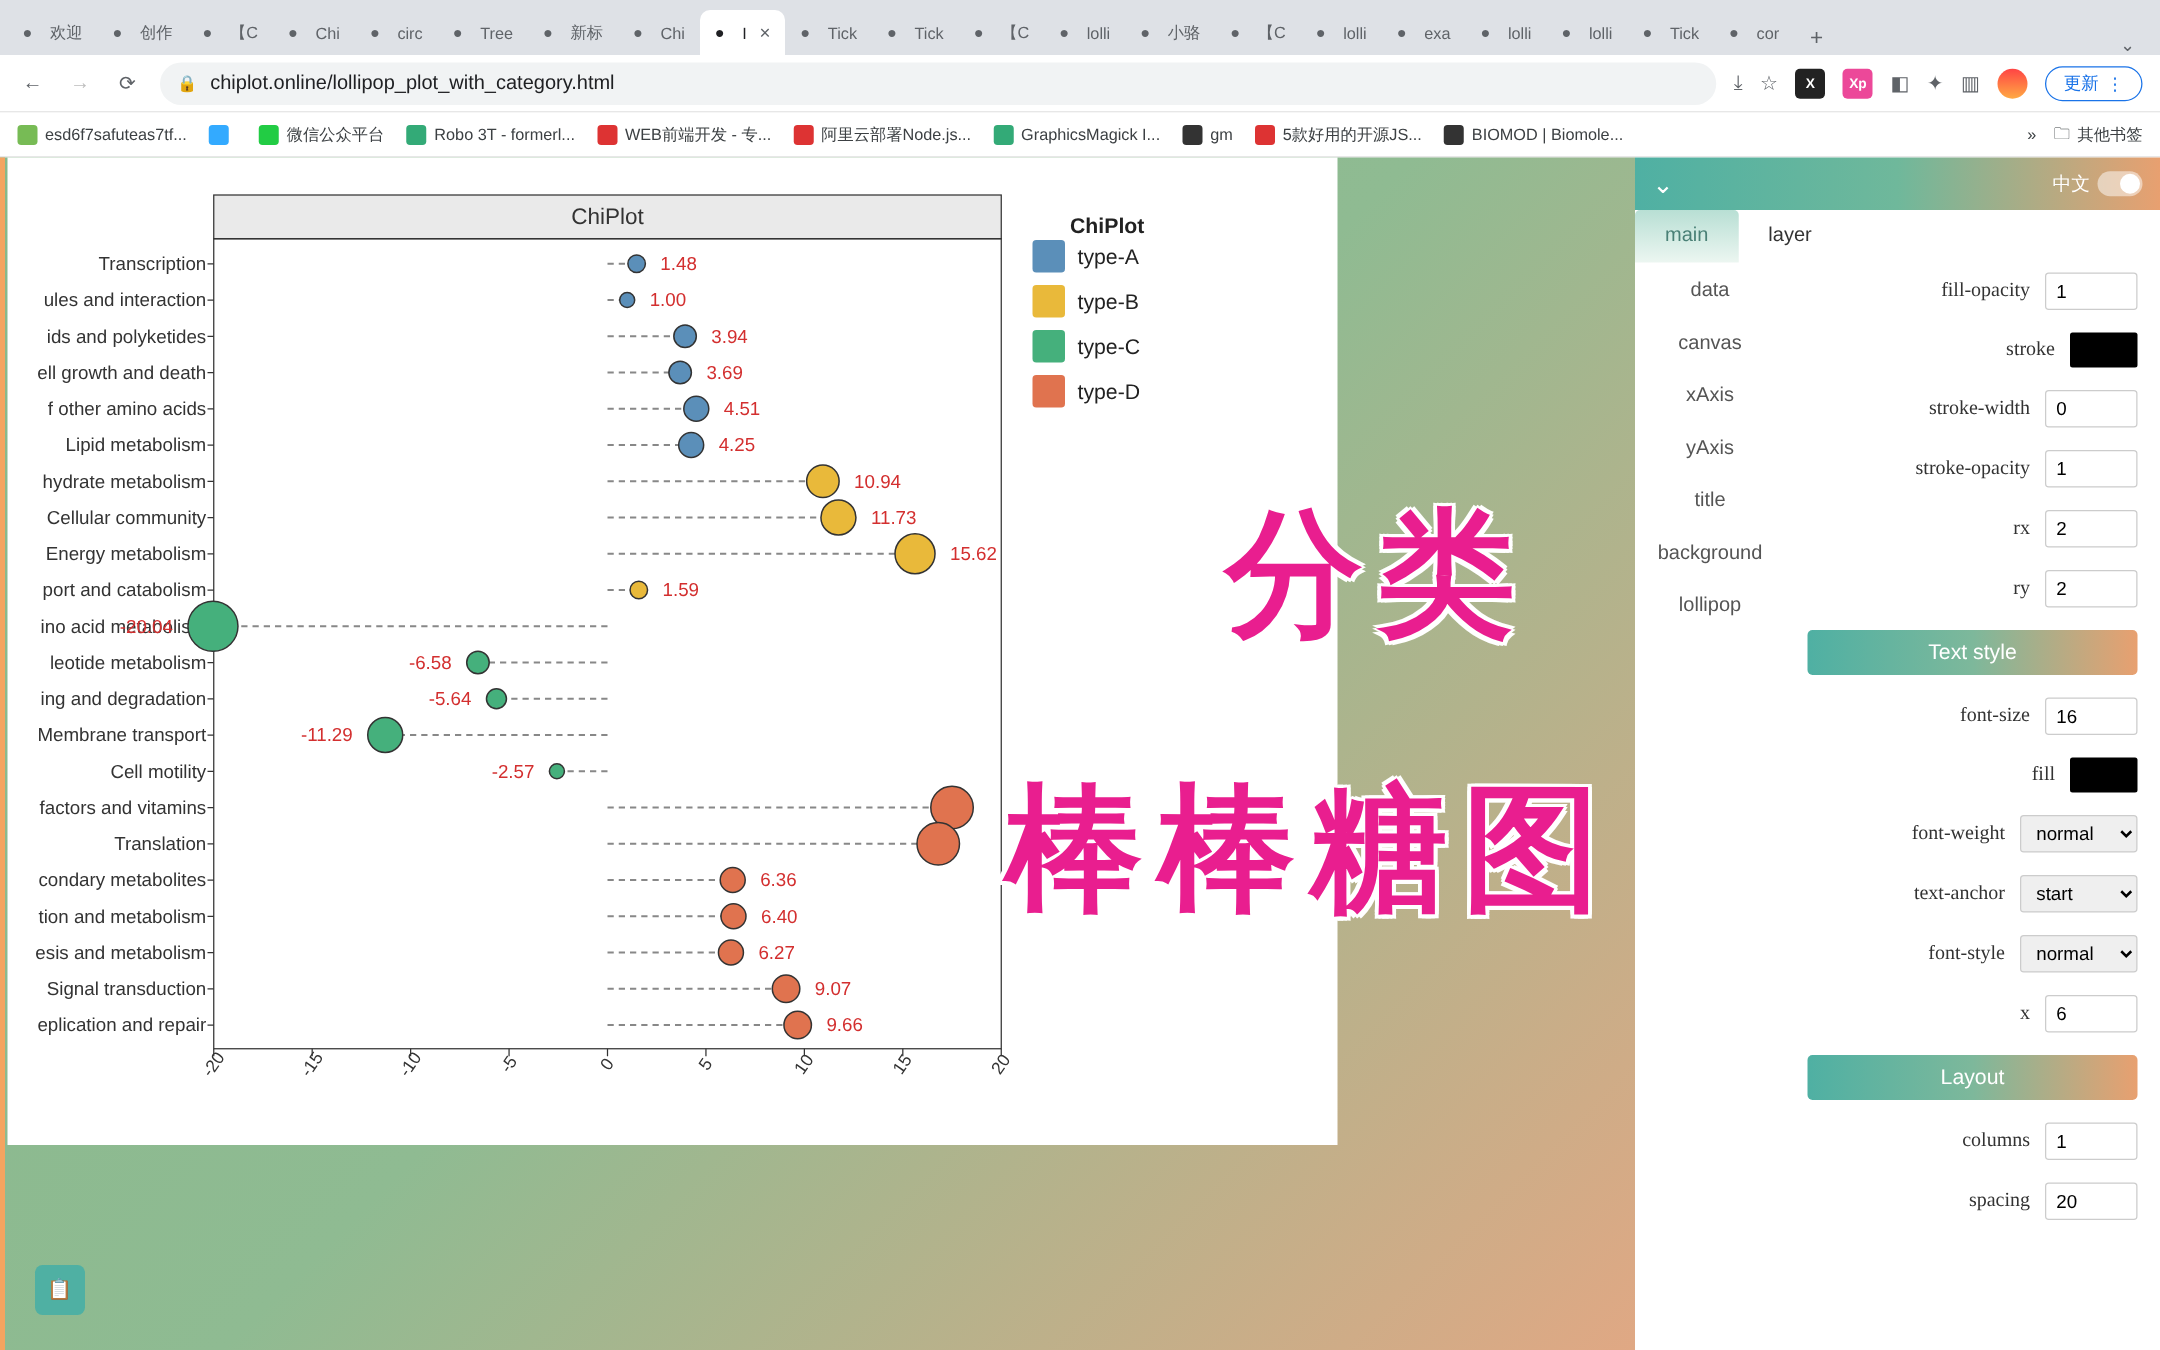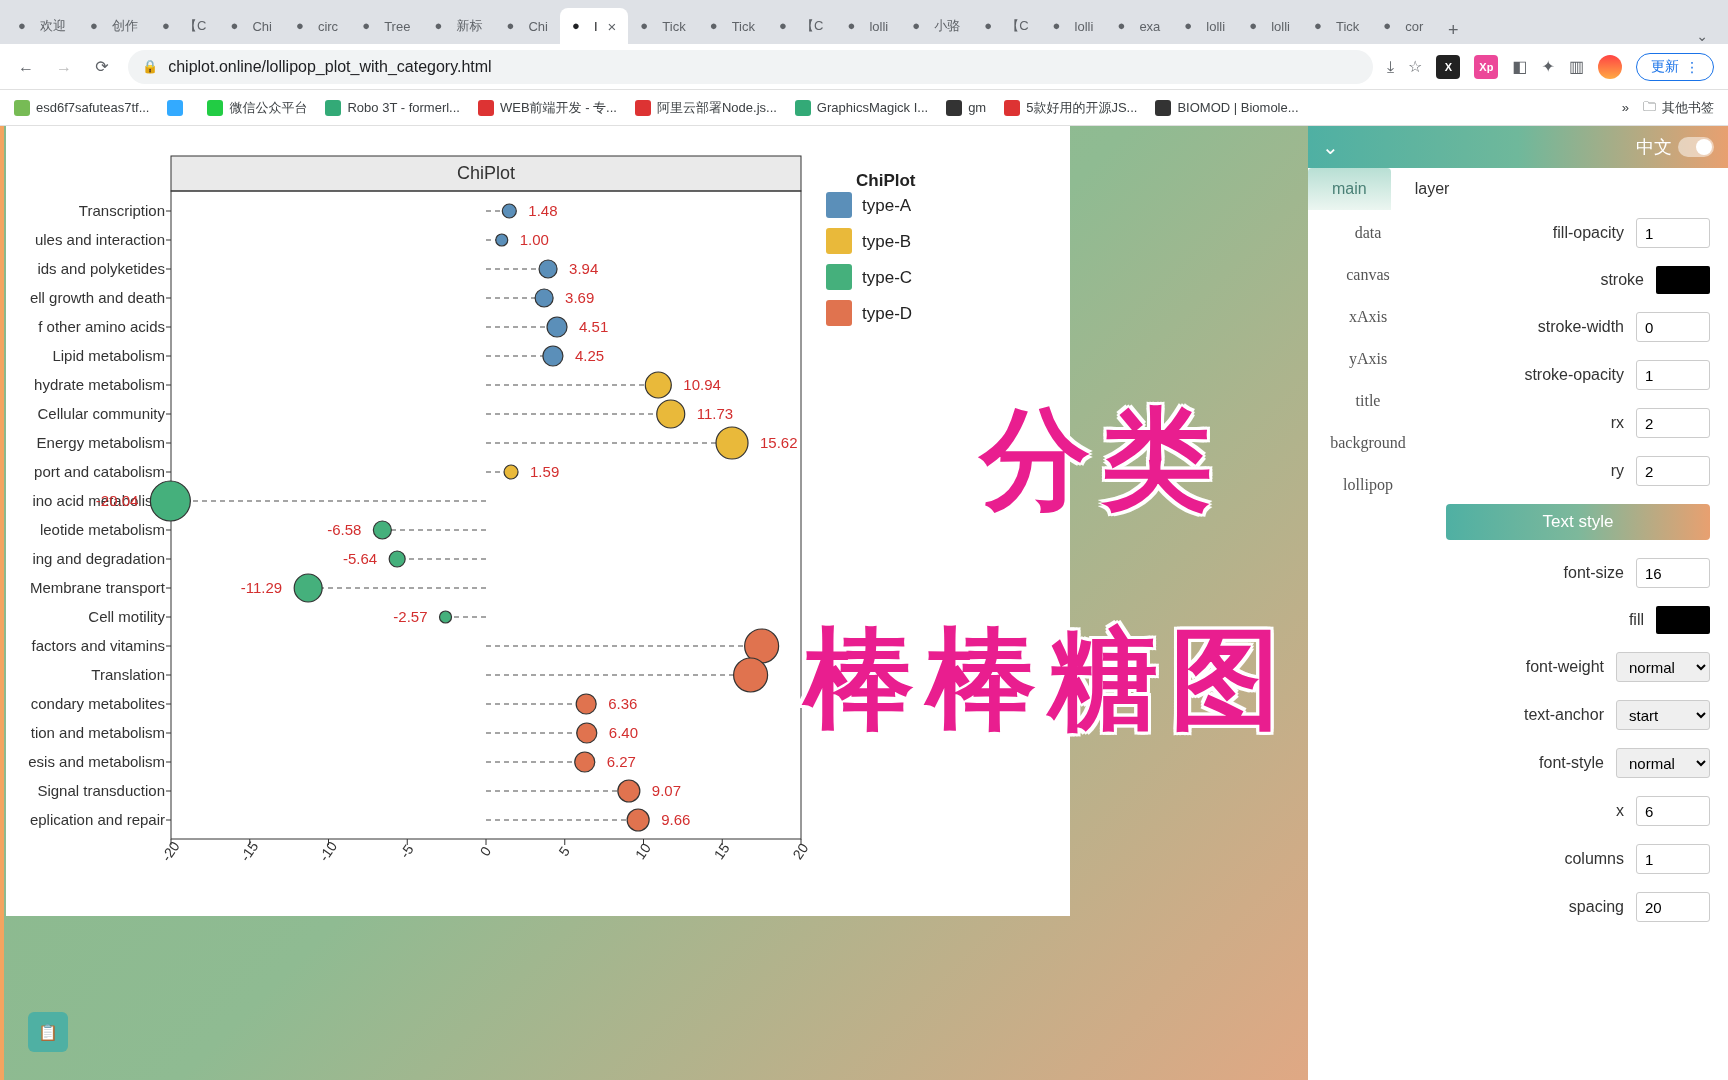--- a/index.html
+++ b/index.html
@@ -39,35 +39,35 @@
 .overlay-text { position: absolute; font-weight: 900; color: #e91e8f; text-shadow: -3px -3px 0 #fff, 3px -3px 0 #fff, -3px 3px 0 #fff, 3px 3px 0 #fff, -3px 0 0 #fff, 3px 0 0 #fff, 0 -3px 0 #fff, 0 3px 0 #fff; letter-spacing: 12px; text-align: right; }
 .overlay1 { top: 260px; left: 980px; font-size: 110px; }
 .overlay2 { top: 480px; left: 804px; font-size: 110px; }
 
 .edit-fab { position: absolute; left: 28px; bottom: 28px; width: 40px; height: 40px; background: #4fb0a3; border-radius: 6px; display: flex; align-items: center; justify-content: center; color: #fff; }
 
 
 .sidebar { width: 420px; background: #fff; display: flex; flex-direction: column; }
 .sidebar-header { height: 42px; background: linear-gradient(90deg, #4fb0a3 0%, #6fb89b 50%, #e8a070 100%); display: flex; align-items: center; padding: 0 14px; color: #fff; }
 .sidebar-header .chev { font-size: 20px; }
-.sidebar-header .lang { margin-left: auto; font-size: 18px; display: flex; align-items: center; gap: 6px; }
+.sidebar-header .lang { margin-left: auto; font-size: 15px; display: flex; align-items: center; gap: 6px; }
 .toggle { width: 36px; height: 20px; background: rgba(255,255,255,0.5); border-radius: 10px; position: relative; }
 .toggle::after { content: ""; position: absolute; right: 2px; top: 2px; width: 16px; height: 16px; background: #fff; border-radius: 50%; }
 
 .panel-tabs { height: 42px; display: flex; }
 .panel-tab { padding: 0 24px; display: flex; align-items: center; font-size: 16px; color: #333; cursor: pointer; }
 .panel-tab.active { background: linear-gradient(180deg, #b8dfd4 0%, #ecf6f1 100%); color: #4a8076; border-radius: 4px 4px 0 0; }
 
 .panel-body { flex: 1; display: flex; overflow: hidden; }
 .menu-col { width: 120px; padding: 14px 0; display: flex; flex-direction: column; gap: 24px; align-items: center; font-size: 16px; color: #555; }
-.menu-item { cursor: pointer; font-family: Liberation Serif, serif; }
+.menu-item { cursor: pointer; }
 
 .props-col { flex: 1; padding: 8px 18px; overflow-y: auto; }
 .prop-row { display: flex; align-items: center; justify-content: flex-end; gap: 12px; margin-bottom: 18px; font-size: 16px; color: #333; }
-.prop-row label { text-align: right; }
+.prop-row label { text-align: right; font-family: Liberation Serif, serif; }
 .prop-row input[type=text], .prop-row select { width: 74px; height: 30px; border: 1px solid #ccc; border-radius: 3px; padding: 0 8px; font-size: 15px; }
 .prop-row select { width: 94px; }
 .swatch { width: 54px; height: 28px; background: #000; border-radius: 2px; }
 
 .section-head { height: 36px; background: linear-gradient(90deg, #4fb0a3 0%, #7db89b 50%, #e8a070 100%); color: #fff; display: flex; align-items: center; justify-content: center; font-size: 17px; border-radius: 4px; margin: 10px 0 18px 0; }
 
 
 .plot-title-box { fill: #eaeaea; stroke: #333; stroke-width: 1; }
 .plot-border { fill: none; stroke: #333; stroke-width: 1; }
 .axis-text { font-size: 14px; fill: #333; }
@@ -484,20 +484,21 @@
           </div>
         <div class="prop-row">
             <label>font-style</label>
             <select><option>normal</option></select>
           </div>
         <div class="prop-row">
             <label>x</label>
             <input type="text" value="6" style="">
           </div>
 
+        <div class="section-head">Layout</div>
         <div class="prop-row">
             <label>columns</label>
             <input type="text" value="1" style="">
           </div>
         <div class="prop-row">
             <label>spacing</label>
             <input type="text" value="20" style="">
           </div>
       </div>
     </div>

